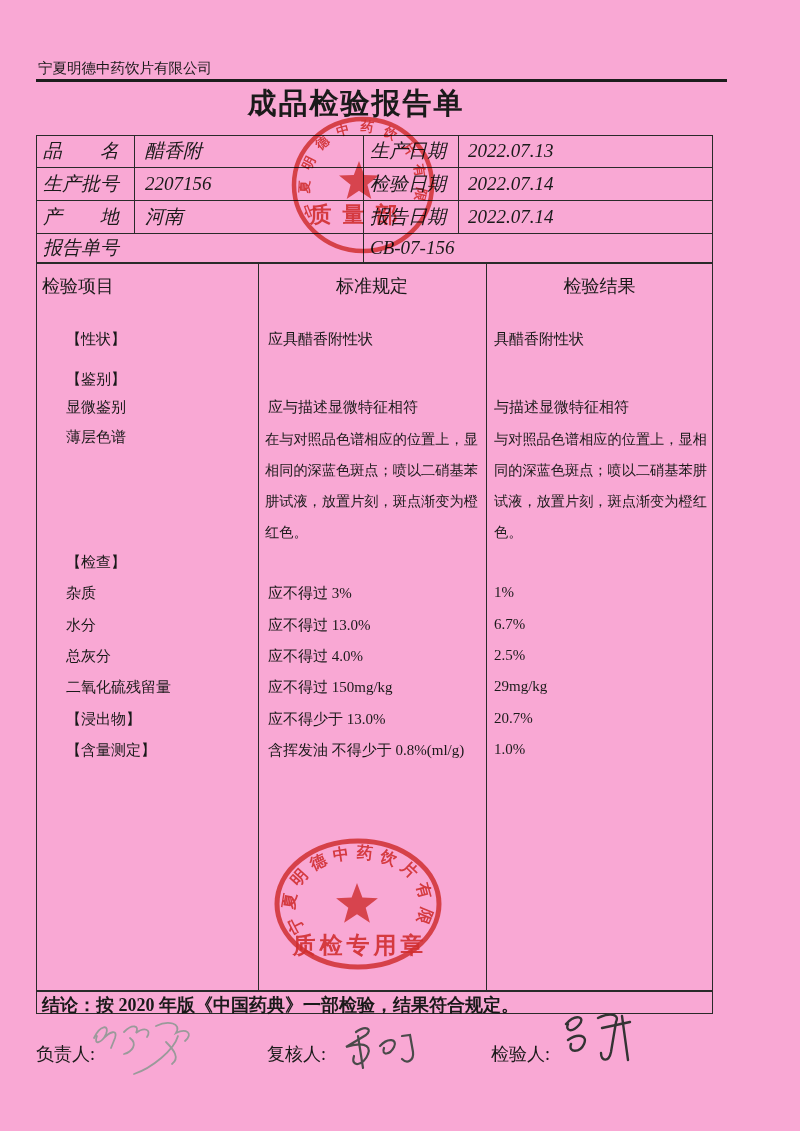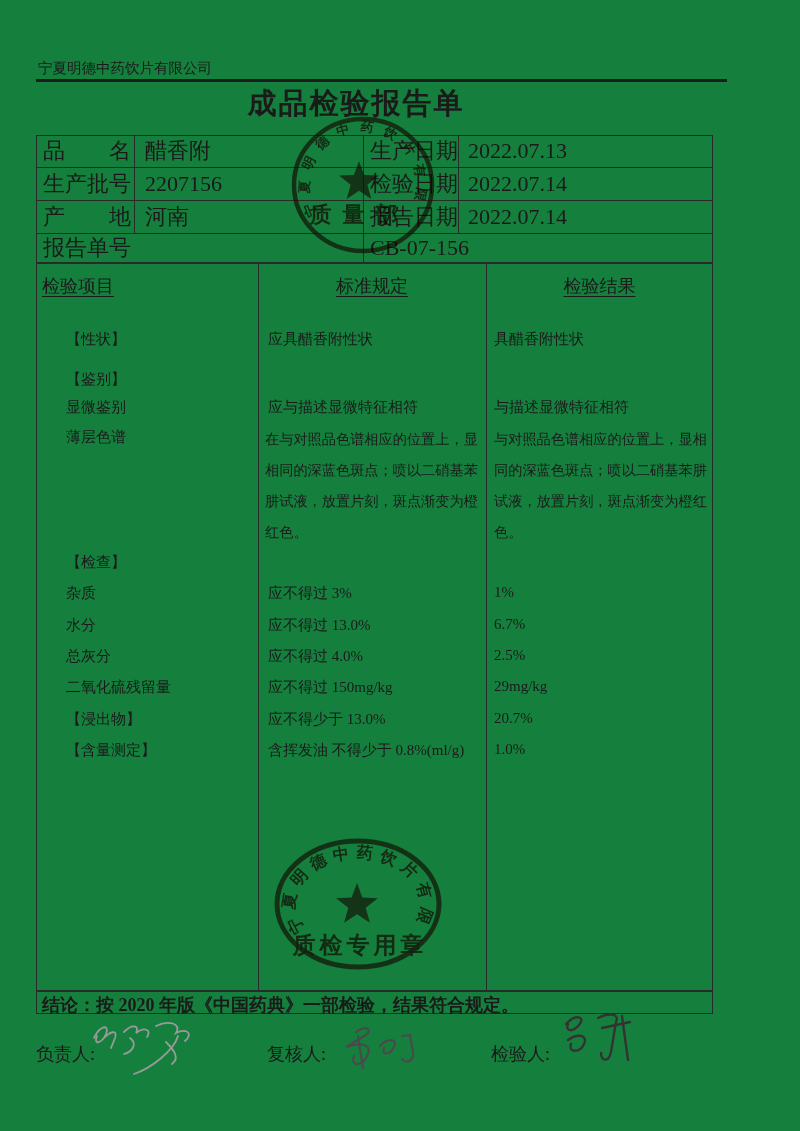--- a/index.html
+++ b/index.html
@@ -1,36 +1,36 @@
 <!DOCTYPE html>
 <html><head>
 <meta charset="utf-8">
 <style>
   html,body{margin:0;padding:0;background:#ffffff;}
-  .page{position:relative;width:800px;height:1131px;background:#15803d;overflow:hidden;
+  .page{position:relative;width:800px;height:1131px;background:#f9a8d4;overflow:hidden;
         font-family:"Liberation Serif","DejaVu Serif",serif;color:#1a1a1a;}
   .abs{position:absolute;}
   
   .company{left:38px;top:59px;font-size:14.5px;}
   .doccode{right:75px;top:58px;font-size:15px;}
   .hrule{left:36px;top:79px;width:691px;height:2.5px;background:#1d1d1d;}
   .title{left:0;top:84px;width:712px;text-align:center;font-size:29px;font-weight:bold;letter-spacing:2px;}
   
   .line{position:absolute;background:#2a2a2a;}
   .outer{left:36px;top:135px;width:677px;height:879px;border:1.5px solid #2a2a2a;box-sizing:border-box;}
   
-  .cell{position:absolute;font-size:22px;white-space:nowrap;}
+  .cell{position:absolute;font-size:19px;white-space:nowrap;font-style:italic;}
   .r1{top:135px;height:32px;line-height:32px;}
   .r2{top:167px;height:33px;line-height:33px;}
   .r3{top:200px;height:33px;line-height:33px;}
   .r4{top:233px;height:17px;line-height:29px;}
   .lx{left:43px;} .vx{left:145px;} .l2x{left:370px;} .v2x{left:468px;}
   
   .spechead{position:absolute;top:274px;font-size:18px;}
-  .spechead span{text-decoration:underline;text-underline-offset:4px;}
+  .spechead span{text-underline-offset:4px;}
   .sh1{left:42px;} .sh2{left:258px;width:228px;text-align:center;} .sh3{left:486px;width:227px;text-align:center;}
   .specrow{position:absolute;left:36px;width:677px;height:0;overflow:visible;font-size:15px;}
   .specrow .c1{position:absolute;left:6px;top:0;white-space:nowrap;margin-left:24px;}
   .specrow .c2{position:absolute;left:232px;top:0;white-space:nowrap;}
   .specrow .c3{position:absolute;left:458px;top:0;white-space:nowrap;}
   .specrow .para{white-space:normal;font-size:14.2px;line-height:31px;top:-4px;}
   .specrow .c2.para{left:229px;width:217px;}
   .specrow .c3.para{left:458px;width:218px;}
   
   .conclusion{left:42px;top:993px;font-size:18px;font-weight:600;white-space:nowrap;}

